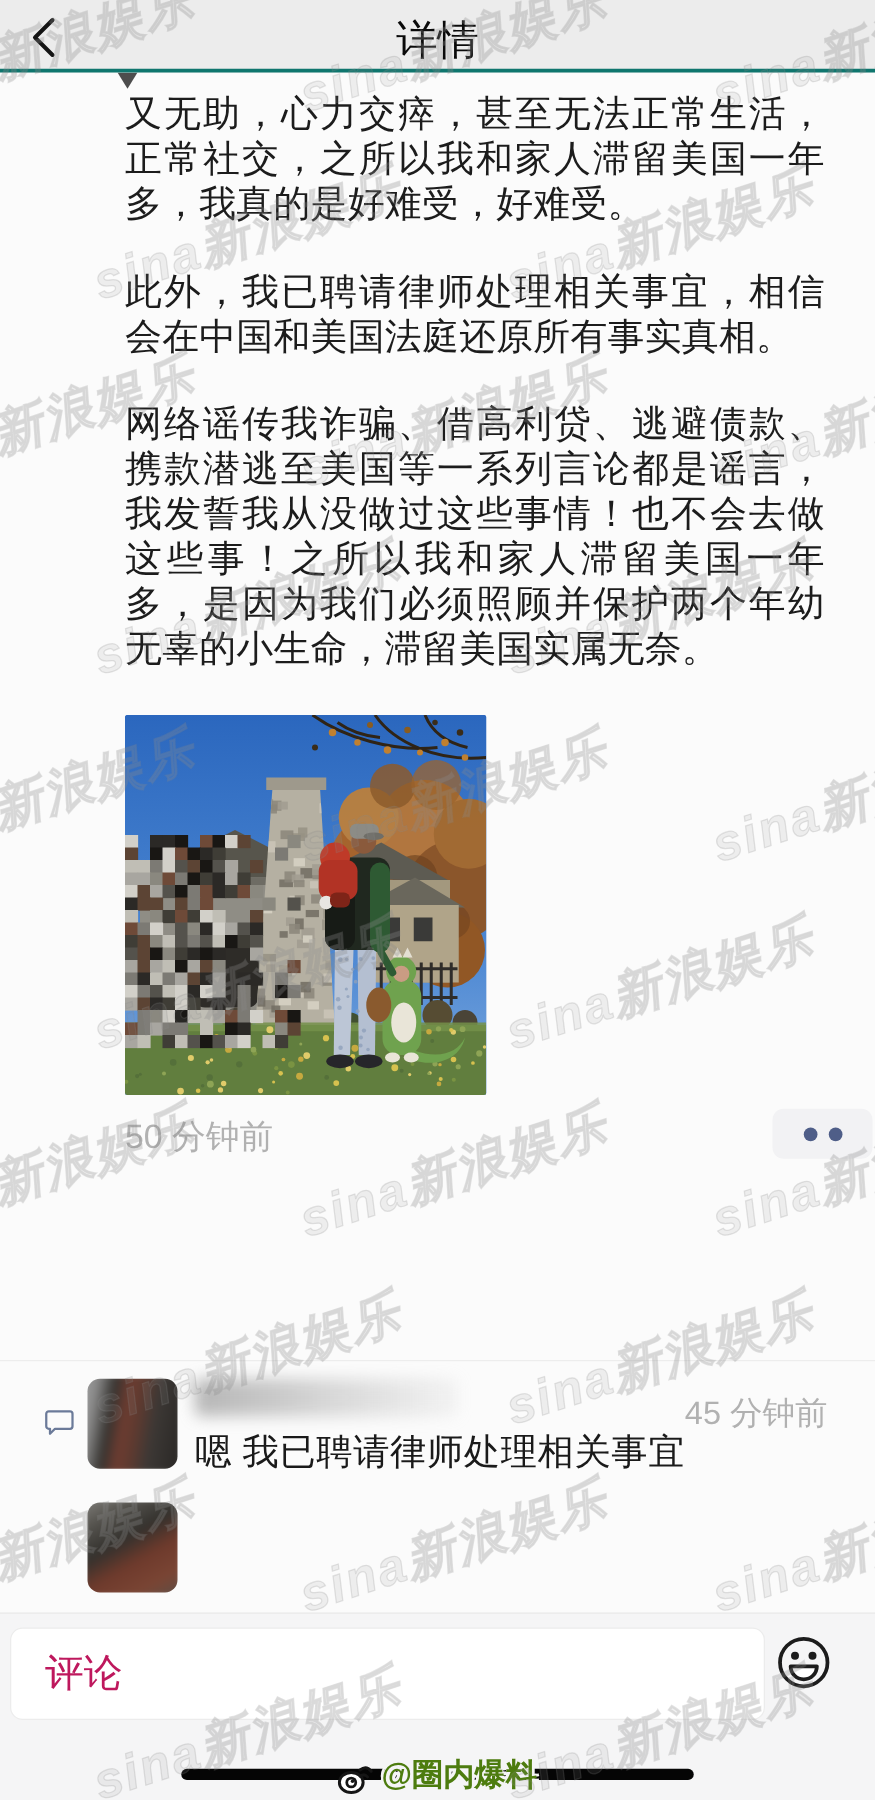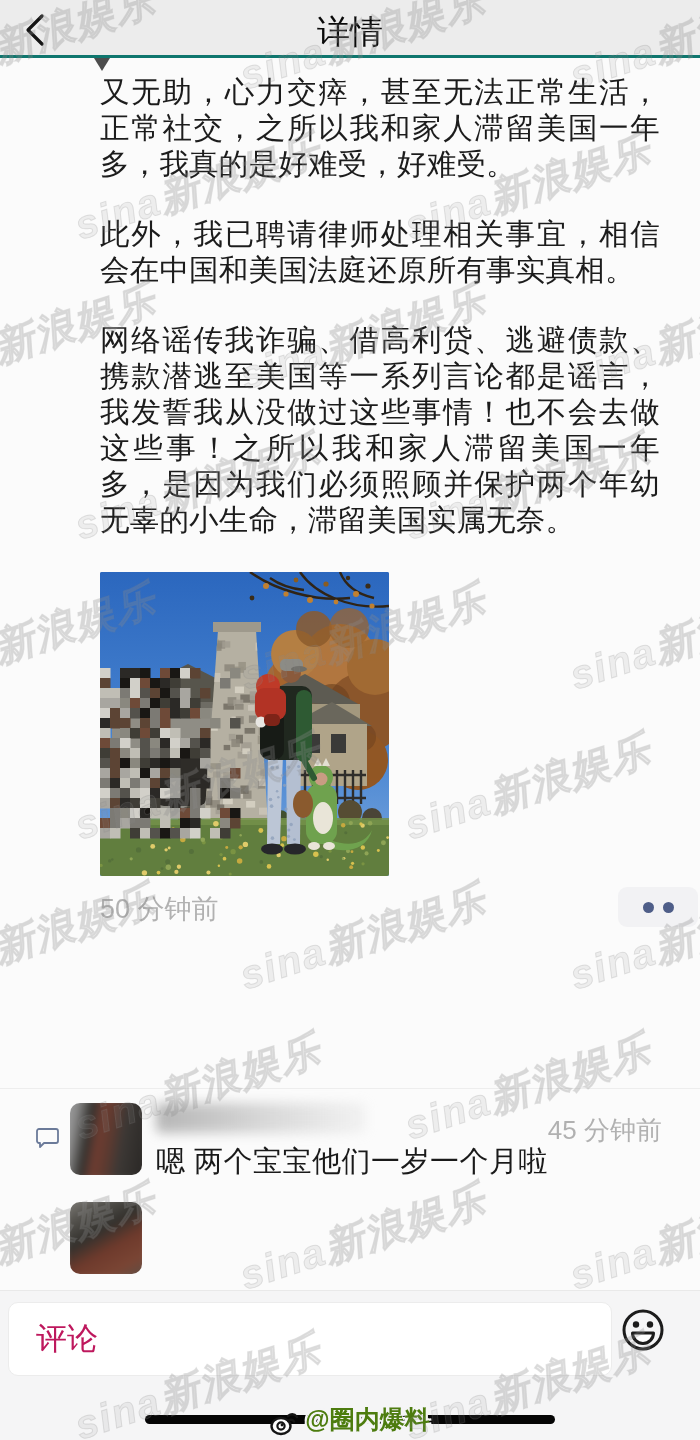--- a/index.html
+++ b/index.html
@@ -629,21 +629,21 @@
         <svg width="24" height="22" viewBox="0 0 24 22">
           <path d="M3,2 h17 a2,2 0 0 1 2,2 v10 a2,2 0 0 1 -2,2 h-12 l-4,4 v-4 h-1 a2,2 0 0 1 -2,-2 v-10 a2,2 0 0 1 2,-2 z" fill="none" stroke="#6b7a99" stroke-width="1.8" stroke-linejoin="round"></path>
         </svg>
       </div>
       <div class="avatar av1">
           <div class="blurfill"></div>
         </div>
       <div class="c-main">
         <div class="name-blur nb1"></div>
         <span class="c-time">45 分钟前</span>
-        <div class="c-text">嗯 两个宝宝他们一岁一个月啦</div>
+        <div class="c-text">嗯 我已聘请律师处理相关事宜</div>
       </div>
     </div>
 
     <div class="comment-row row2">
       <div class="icon-col"></div>
       <div class="avatar av2">
           <div class="blurfill"></div>
         </div>
     </div>
 

